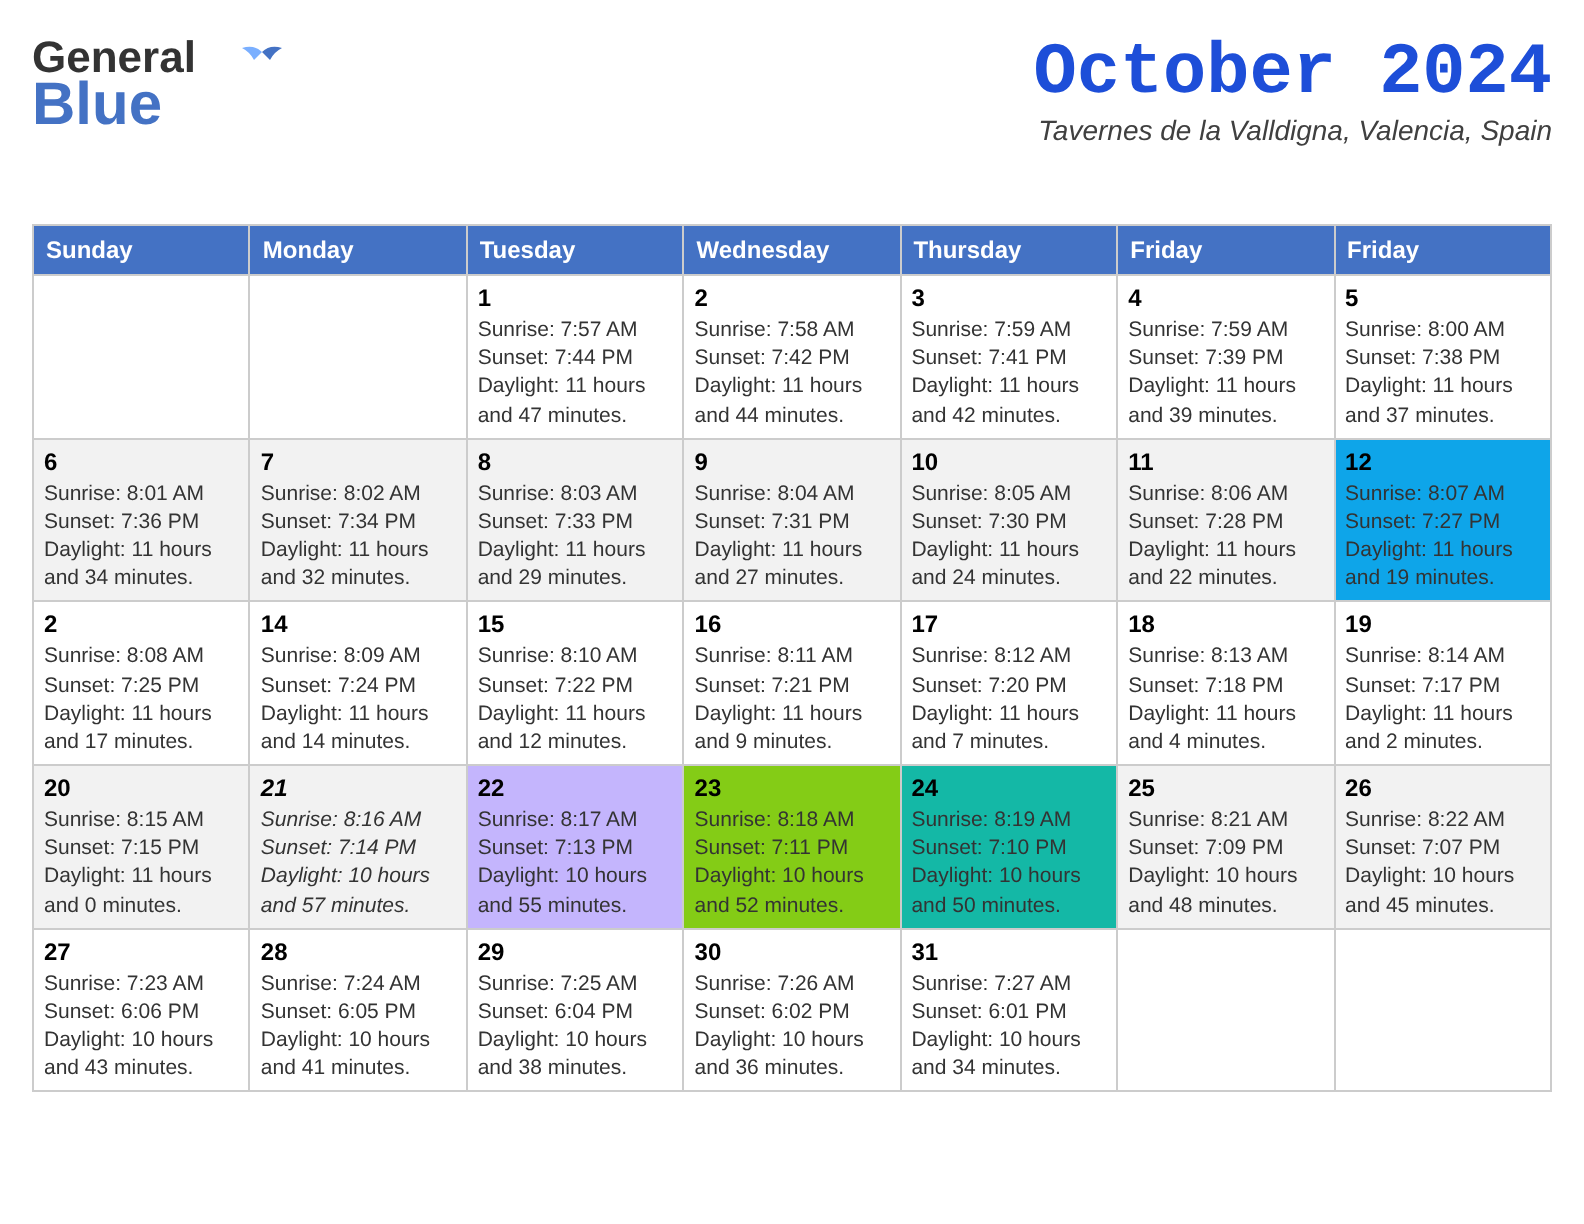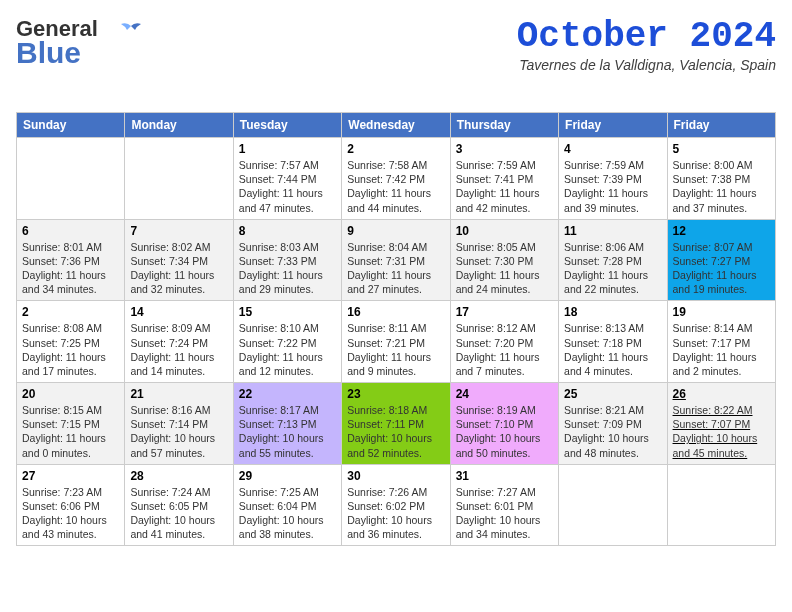--- a/index.html
+++ b/index.html
@@ -192,41 +192,41 @@
         <td>
           <span class="day-num">19</span>
           <div class="day-info">Sunrise: 8:14 AM<br>Sunset: 7:17 PM<br>Daylight: 11 hours and 2 minutes.</div>
         </td>
       </tr>
       <tr style="background: rgb(242, 242, 242);">
         <td style="background: rgb(242, 242, 242);">
           <span class="day-num">20</span>
           <div class="day-info">Sunrise: 8:15 AM<br>Sunset: 7:15 PM<br>Daylight: 11 hours and 0 minutes.</div>
         </td>
-        <td style="background: rgb(242, 242, 242);">
+        <td style="background: rgb(242, 242, 242); font-style: italic;">
           <span class="day-num">21</span>
           <div class="day-info">Sunrise: 8:16 AM<br>Sunset: 7:14 PM<br>Daylight: 10 hours and 57 minutes.</div>
         </td>
         <td style="background: #c4b5fd;">
           <span class="day-num">22</span>
           <div class="day-info">Sunrise: 8:17 AM<br>Sunset: 7:13 PM<br>Daylight: 10 hours and 55 minutes.</div>
         </td>
         <td style="background: #84cc16;">
           <span class="day-num">23</span>
           <div class="day-info">Sunrise: 8:18 AM<br>Sunset: 7:11 PM<br>Daylight: 10 hours and 52 minutes.</div>
         </td>
-        <td style="background: #f0abfc;">
+        <td style="background: #14b8a6;">
           <span class="day-num">24</span>
           <div class="day-info">Sunrise: 8:19 AM<br>Sunset: 7:10 PM<br>Daylight: 10 hours and 50 minutes.</div>
         </td>
         <td style="background: rgb(242, 242, 242);">
           <span class="day-num">25</span>
           <div class="day-info">Sunrise: 8:21 AM<br>Sunset: 7:09 PM<br>Daylight: 10 hours and 48 minutes.</div>
         </td>
-        <td style="background: rgb(242, 242, 242); text-decoration: underline;">
+        <td style="background: rgb(242, 242, 242);">
           <span class="day-num">26</span>
           <div class="day-info">Sunrise: 8:22 AM<br>Sunset: 7:07 PM<br>Daylight: 10 hours and 45 minutes.</div>
         </td>
       </tr>
       <tr>
         <td>
           <span class="day-num">27</span>
           <div class="day-info">Sunrise: 7:23 AM<br>Sunset: 6:06 PM<br>Daylight: 10 hours and 43 minutes.</div>
         </td>
         <td>

